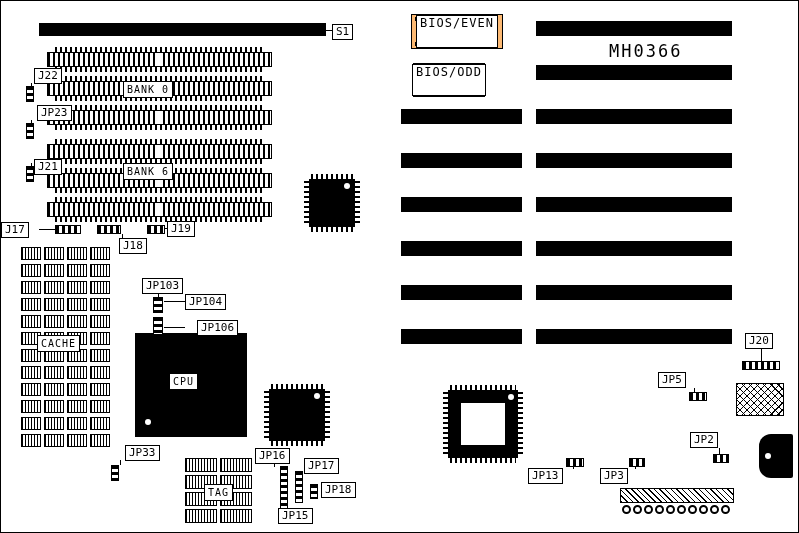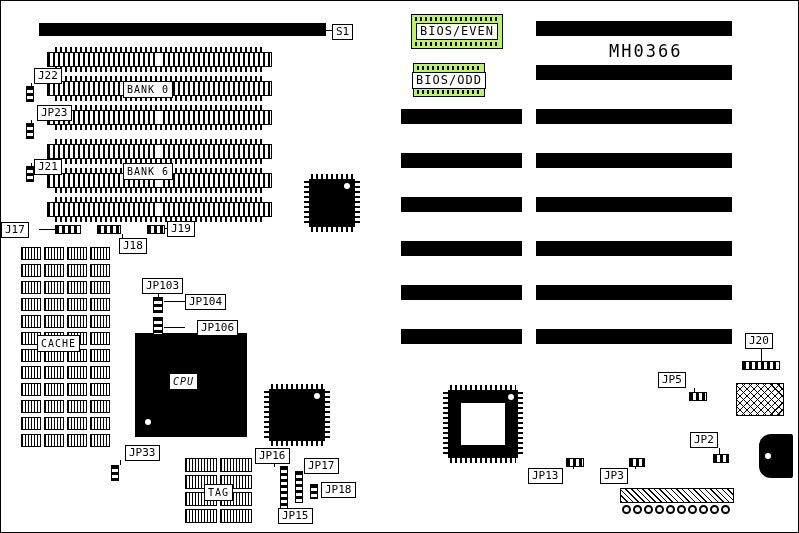--- a/index.html
+++ b/index.html
@@ -28,35 +28,35 @@
             background: repeating-linear-gradient(90deg,#000 0 1px,#fff 1px 3px); }
   .tag-grid { position: absolute; display: grid; grid-template-columns: repeat(2,32px); gap: 3px; z-index: 1; }
   .chip-m { width: 32px; height: 14px; border: 1px solid #000;
             background: repeating-linear-gradient(90deg,#000 0 1px,#fff 1px 3px); }
 
   .jv { position: absolute; width: 8px; border: 1px solid #000; z-index: 5;
         background: repeating-linear-gradient(180deg,#000 0 3px,#fff 3px 6px); }
   .jh { position: absolute; height: 9px; border: 1px solid #000; z-index: 5;
         background: repeating-linear-gradient(90deg,#000 0 3px,#fff 3px 6px); }
 
-  .cpu { position: absolute; background: #000; z-index: 2; font-style: italic; }
+  .cpu { position: absolute; background: #000; z-index: 2; }
   .dot { position: absolute; width: 6px; height: 6px; background: #fff; border-radius: 50%; z-index: 4; }
 
   .qfp { position: absolute; z-index: 2; }
   .qfp .pt, .qfp .pb { position: absolute; left: 7px; right: 7px; height: 5px;
         background: repeating-linear-gradient(90deg,#000 0 2px,transparent 2px 5px); }
   .qfp .pt { top: 0; } .qfp .pb { bottom: 0; }
   .qfp .pl, .qfp .pr { position: absolute; top: 7px; bottom: 7px; width: 5px;
         background: repeating-linear-gradient(180deg,#000 0 2px,transparent 2px 5px); }
   .qfp .pl { left: 0; } .qfp .pr { right: 0; }
   .qfp .die { position: absolute; inset: 5px; background: #000; }
   .plcc .cavity { position: absolute; inset: 17px; background: #fff; border: 1px solid #000; z-index: 3; }
 
-  .rom { position: absolute; border: 1px solid #000; background: #bef264;
-         display: flex; align-items: center; justify-content: center; z-index: 2; }
+  .rom { position: absolute; border: 1px solid #000; background: #fdba74;
+         display: flex; justify-content: center; z-index: 2; }
   .rom::before, .rom::after { content: ""; position: absolute; left: 3px; right: 3px; height: 4px;
          background: repeating-linear-gradient(90deg,#000 0 2px,transparent 2px 5px); }
   .rom::before { top: 2px; } .rom::after { bottom: 2px; }
   .rom-label { border: 1px solid #000; background: #fff; padding: 0 3px;
                font-size: 12px; line-height: 15px; letter-spacing: 1px; position: relative; z-index: 1; }
 
   .slot-stack { position: absolute; display: flex; flex-direction: column; gap: 29px; z-index: 1; }
   .slot { height: 15px; background: #000; }
   .slot-stack.long  .slot { width: 196px; }
   .slot-stack.short .slot { width: 121px; }

